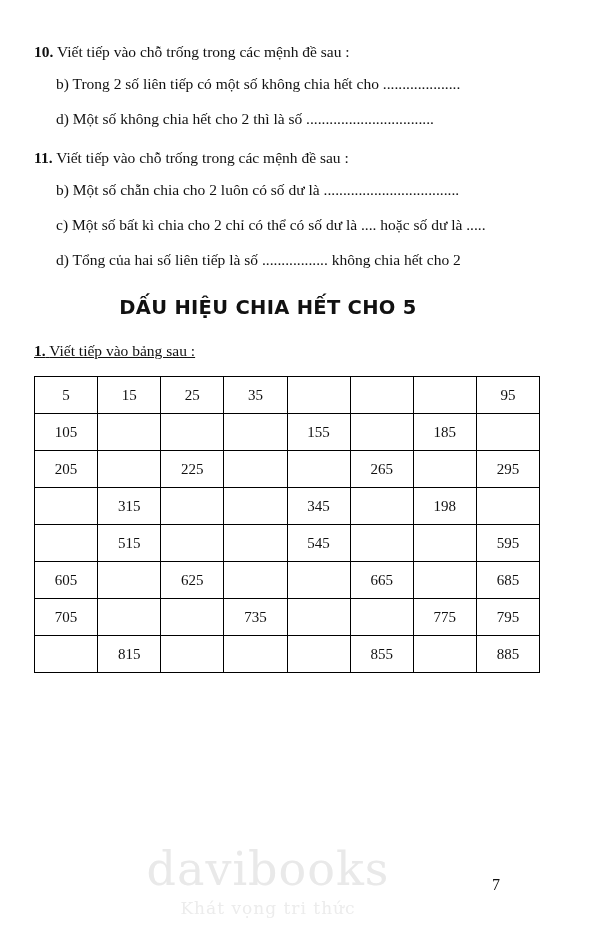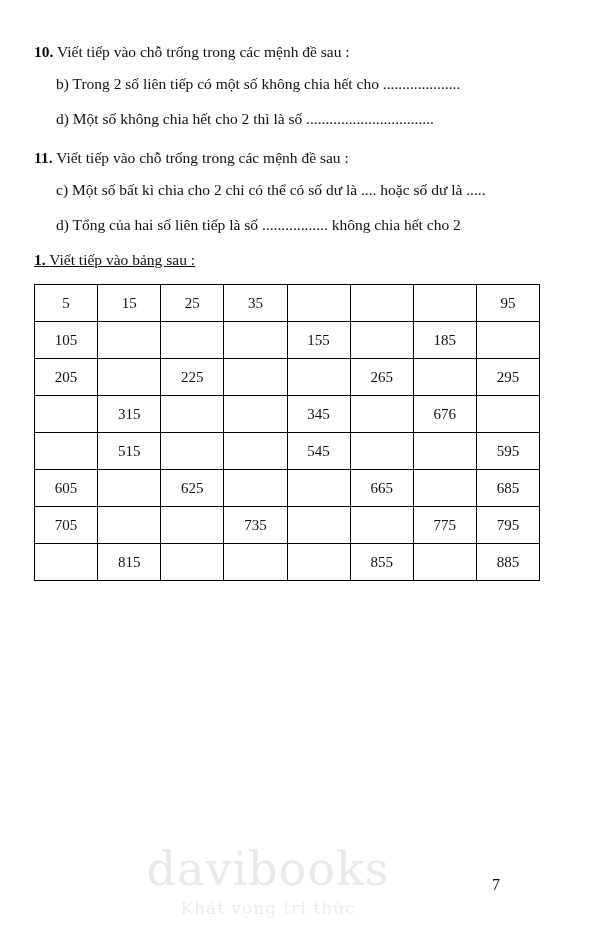--- a/index.html
+++ b/index.html
@@ -126,24 +126,26 @@
     </p>
     <p class="ex-item">b) Trong 2 số liên tiếp có một số không chia hết cho  ....................</p>
     <p class="ex-item">d) Một số không chia hết cho 2 thì là số .................................</p>
   </div>
 
   <div class="ex-block second">
     <p class="ex-heading">
       <span class="num">11.</span>
       <span>Viết tiếp vào chỗ trống trong các mệnh đề sau :</span>
     </p>
+    <p class="ex-item">b) Một số chẵn chia cho 2 luôn có số dư là ...................................</p>
     <p class="ex-item">c) Một số bất kì chia cho 2 chỉ có thể có số dư là .... hoặc số dư là .....</p>
     <p class="ex-item">d) Tổng của hai số liên tiếp là số ................. không chia hết cho 2</p>
   </div>
 
+  <h2 class="section-title">DẤU HIỆU CHIA HẾT CHO 5</h2>
 
   <p class="table-lead">
     <span class="num">1.</span>
     <span>Viết tiếp vào bảng sau :</span>
   </p>
 
   <table class="grid">
     <tbody>
         <tr>
           <td>5</td>
@@ -175,21 +177,21 @@
           <td></td>
           <td>295</td>
         </tr>
         <tr>
           <td></td>
           <td>315</td>
           <td></td>
           <td></td>
           <td>345</td>
           <td></td>
-          <td>676</td>
+          <td>198</td>
           <td></td>
         </tr>
         <tr>
           <td></td>
           <td>515</td>
           <td></td>
           <td></td>
           <td>545</td>
           <td></td>
           <td></td>

